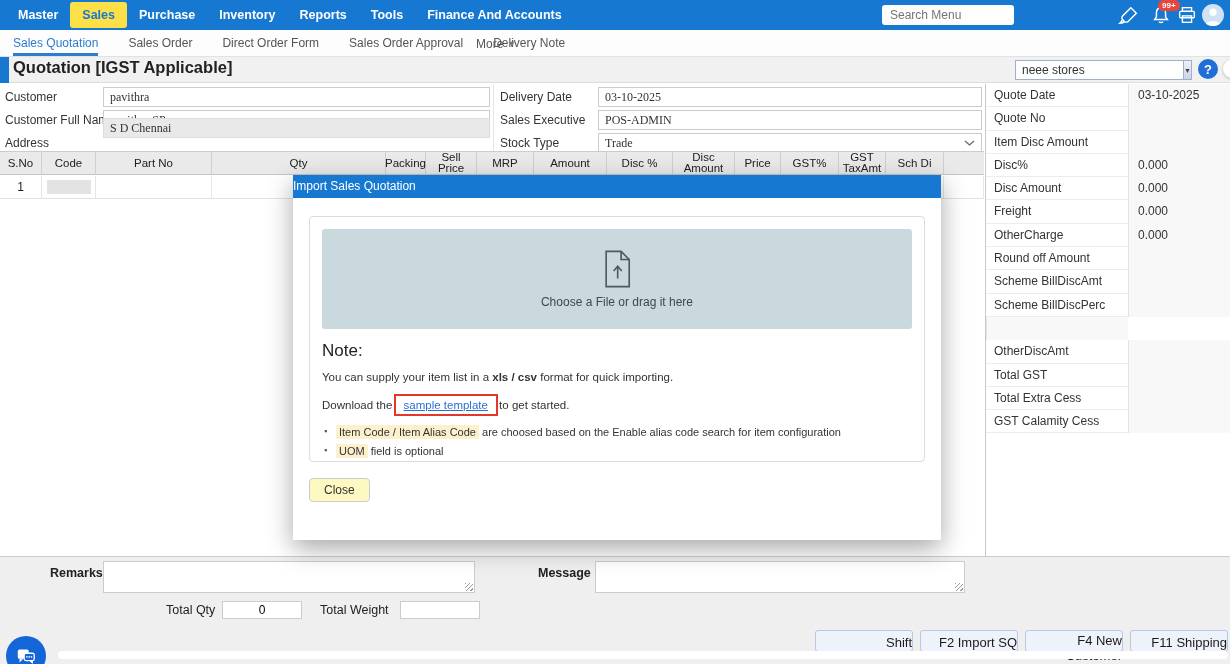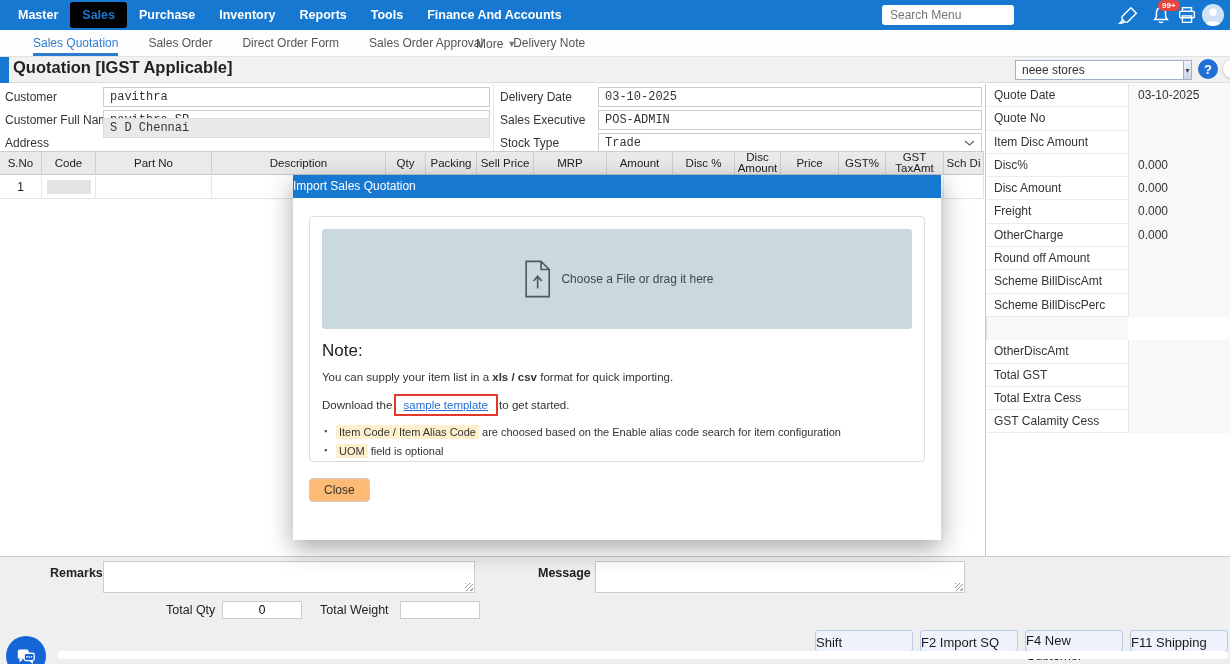--- a/index.html
+++ b/index.html
@@ -6,56 +6,56 @@
   html,body { width:1230px; height:664px; }
   body {
     position:relative; overflow:hidden; background:#fff;
     font-family:"Liberation Sans", sans-serif; color:#333;
   }
   
   .topnav { position:absolute; left:0; top:0; width:1230px; height:30px;
     background:#1778d2; display:flex; align-items:center; padding-left:6px; z-index:30; }
   .topnav-item { color:#fff; font-size:12.5px; font-weight:bold; padding:0 12px;
     height:26px; display:flex; align-items:center; cursor:pointer; white-space:nowrap; }
-  .topnav-item.active { background:#000000; color:#1778d2; border-radius:3px; }
+  .topnav-item.active { background:#fde047; color:#1778d2; border-radius:3px; }
   .search-input { position:absolute; left:882px; top:5px; width:132px; height:20px;
     border:none; border-radius:3px; padding:0 8px; font-size:12px; font-family:inherit; color:#444; }
   .tn-icon { position:absolute; top:4px; width:22px; height:22px; cursor:pointer; }
   .badge { position:absolute; left:1158px; top:0px; background:#e8453c; color:#fff;
     font-size:8px; font-weight:bold; border-radius:8px; padding:1px 4px; z-index:31; }
   .avatar { position:absolute; left:1202px; top:4px; width:22px; height:22px;
     border-radius:50%; background:#cfe2f7; overflow:hidden; }
   
   .subnav { position:absolute; left:0; top:30px; width:1230px; height:27px;
     background:#fdfdfd; border-bottom:1px solid #e2e2e2; display:flex; align-items:stretch;
     padding-left:13px; z-index:29; }
   .subnav-item { font-size:12px; color:#555; margin-right:30px; display:flex;
     align-items:center; cursor:pointer; white-space:nowrap; border-bottom:3px solid transparent; padding-top:3px; }
-  .subnav-item.active { color:#2d7dd2; border-bottom-color:#2d7dd2;margin-left:20px; }
+  .subnav-item.active { color:#2d7dd2; border-bottom-color:#2d7dd2; }
   .caret-down { font-size:9px; color:#777; margin-left:4px; }
   
   .titlebar { position:absolute; left:0; top:57px; width:1230px; height:26px;
     background:#f1f1f1; border-bottom:1px solid #dcdcdc; z-index:5; }
   .title-accent { position:absolute; left:0; top:57px; width:9px; height:26px; background:#1778d2; z-index:6; }
   .page-title { position:absolute; left:13px; top:58px; font-size:16.5px; font-weight:600; color:#222; z-index:6; }
   .store-combo { position:absolute; left:1015px; top:60px; width:170px; height:20px;
     display:flex; z-index:7; }
   .store-input { flex:1; border:1px solid #9fb0c8; border-right:none; font-size:12px;
     padding:0 6px; font-family:inherit; color:#333; background:#fff; }
   .store-btn { width:18px; background:linear-gradient(#eef2f9,#c9d4e8); border:1px solid #9fb0c8;
     font-size:7px; color:#444; display:flex; align-items:center; justify-content:center; cursor:pointer; }
   .help-circle { position:absolute; left:1198px; top:59px; width:20px; height:20px;
     border-radius:50%; background:#1f6fd6; color:#fff; font-size:13px; font-weight:bold;
     display:flex; align-items:center; justify-content:center; z-index:7; cursor:pointer; }
   .corner-bubble { position:absolute; left:1223px; top:60px; width:18px; height:18px;
     border-radius:50%; background:#fff; box-shadow:0 1px 3px rgba(0,0,0,.25); z-index:7; }
   
   .fld-label { position:absolute; font-size:12px; color:#333; line-height:20px; }
   .fld-input { position:absolute; height:20px; border:1px solid #ccc; background:#fff;
-    font-size:12px; font-family:Liberation Mono, monospace; color:#333; padding:5px 6px; }
+    font-size:12px; font-family:Liberation Serif, serif; color:#333; padding:5px 6px; }
   .fld-input.readonly { background:#e9e9e9; border-color:#ddd; }
   .fld-select { display:flex; align-items:center; justify-content:space-between; cursor:pointer; }
   .form-divider { position:absolute; left:493px; top:84px; width:1px; height:67px; background:#e5e5e5; }
   
   .thead { position:absolute; left:0; top:151px; width:984px; height:24px; display:flex;
     background:#eaeaea; border-top:1px solid #ccc; border-bottom:1px solid #c6c6c6; overflow:hidden; }
   .tcol { border-right:1px solid #d0d0d0; font-size:11.5px; color:#222; display:flex;
     align-items:center; justify-content:center; text-align:center; line-height:11px; padding:1px 2px;
     flex:0 0 auto; height:100%; }
   .thead .tcol:nth-child(1){width:42px}.thead .tcol:nth-child(2){width:54px}
@@ -87,51 +87,51 @@
   .sum-value { font-size:12px; color:#333; padding-left:9px; line-height:23.3px;
     background:#f8f8f8; border-left:1px solid #e3e3e3; }
   
   .modal { position:absolute; left:293px; top:175px; width:648px; height:365px;
     background:#fff; box-shadow:0 8px 24px rgba(0,0,0,.35); z-index:20; }
   .modal-header { height:23px; background:#1778d2; color:#fff; font-size:12px;
     font-weight:normal; line-height:23px; }
   .modal-body { padding:18px 16px 0 16px; }
   .note-panel { border:1px solid #ddd; border-radius:4px; height:246px; padding:12px; overflow:hidden; }
   .dropzone { background:#c9d9dd; border-radius:3px; height:100px; display:flex;
-    flex-direction:row; align-items:center; justify-content:center; gap:7px; cursor:pointer; }
+    flex-direction:column; align-items:center; justify-content:center; gap:7px; cursor:pointer; }
   .dz-label { font-size:12px; color:#3c4a4e; }
   .note-heading { font-size:17px; color:#222; margin-top:12px; }
   .note-line { font-size:11.5px; color:#333; margin-top:10px; }
   .note-line2 { margin-top:14px; }
   .tpl-link { color:#2a6fd4; text-decoration:underline; cursor:pointer; }
   .red-box { display:inline-block; border:2px solid #e0392b; padding:3px 8px; margin:-3px -2px; }
   .note-bullets { margin-top:13px; list-style:none; }
   .note-bullets li { font-size:11px; color:#333; margin-top:7px; padding-left:14px; position:relative; }
   .note-bullets li::before { content:"▪"; position:absolute; left:2px; top:0; color:#555; font-size:9px; }
   .hl { background:#fdf0cd; padding:1px 3px; }
-  .close-btn { margin-top:16px; background:#fdba74; border:1px solid #ccc; border-radius:4px;
+  .close-btn { margin-top:16px; background:#fef9c3; border:1px solid #ccc; border-radius:4px;
     padding:4px 14px; font-size:12px; color:#333; font-family:inherit; cursor:pointer; }
   
   .bottom-band { position:absolute; left:0; top:556px; width:1230px; height:108px;
     background:#efefef; border-top:1px solid #ccc; z-index:3; }
   .remarks-label { position:absolute; font-size:12.5px; font-weight:600; color:#222; }
   .ta-wrap { position:absolute; height:32px; }
   .ta-wrap textarea { width:100%; height:100%; border:1px solid #ccc; resize:none;
     font-family:inherit; font-size:12px; padding:3px 6px; background:#fff; }
   .ta-wrap::after { content:""; position:absolute; right:2px; bottom:2px; width:8px; height:8px;
     background:repeating-linear-gradient(135deg,#9a9a9a 0 1px,transparent 1px 3px); pointer-events:none; }
   .tq-input { position:absolute; width:80px; height:18px; border:1px solid #ccc;
     text-align:center; font-size:12px; font-family:inherit; background:#fff; }
   .hint-text { position:absolute; left:610px; top:604px; width:395px; text-align:center;
     font-size:12px; font-weight:600; color:#222; }
   .grand-total { position:absolute; right:32px; top:595px; font-size:25px; font-weight:500; color:#111; }
   .fkey-row { position:absolute; right:2px; top:630px; display:flex; gap:7px; z-index:4; }
   .fkey-btn { width:98px; height:22px; background:#eef2fb; border:1px solid #b7c9e6;
     border-radius:3px; font-size:13px; color:#1a1a1a; font-family:inherit; cursor:pointer;
-    line-height:15px; padding-top:2px; text-align:left; overflow:visible; }
+    line-height:15px; padding-top:2px; text-align:right; overflow:visible; }
   .scroll-thumb { position:absolute; left:58px; top:651px; width:1170px; height:8px;
     background:#fff; border-radius:4px; z-index:4; }
   .chat-fab { position:absolute; left:6px; top:636px; width:40px; height:40px; border-radius:50%;
     background:#1465d8; z-index:40; display:flex; align-items:center; justify-content:center; cursor:pointer; }
 </style>
 </head>
 <body>
 
 <div class="topnav">
   <div class="topnav-item">
@@ -245,21 +245,20 @@
     </svg>
 </div>
 
 <div class="thead">
   <div class="tcol">S.No</div>
 
   <div class="tcol">Code</div>
 
   <div class="tcol">Part No</div>
 
-  <div class="tcol">Description</div>
 
   <div class="tcol">Qty</div>
 
   <div class="tcol">Packing</div>
 
   <div class="tcol">Sell Price</div>
 
   <div class="tcol">MRP</div>
 
   <div class="tcol">Amount</div>

